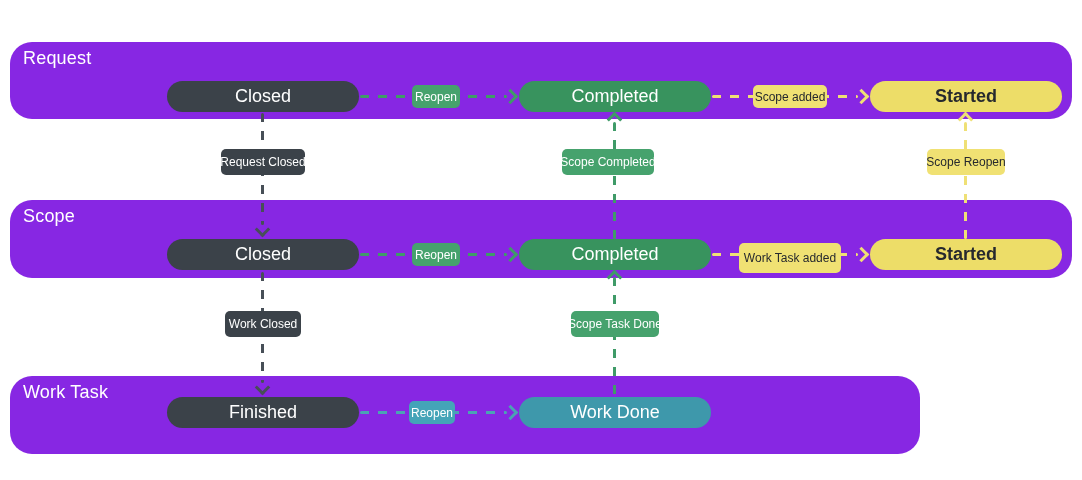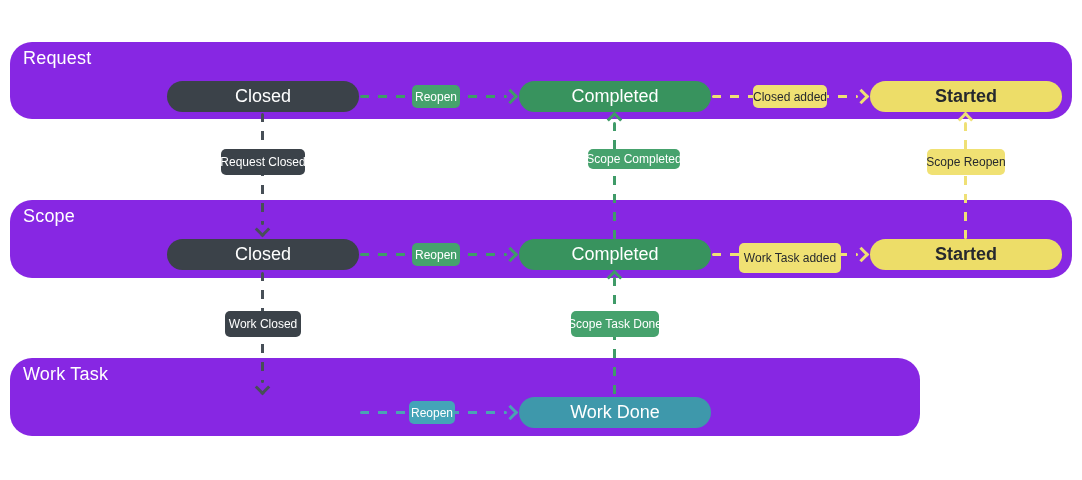--- a/index.html
+++ b/index.html
@@ -62,41 +62,42 @@
 <body>
 
 <div class="canvas">
 
   <div class="lane" style="left:10px;top:42px;width:1062px;height:77px;">
     <div class="lane-title">Request</div>
   </div>
   <div class="lane" style="left:10px;top:200px;width:1062px;height:78px;">
     <div class="lane-title">Scope</div>
   </div>
-  <div class="lane" style="left:10px;top:358px;width:910px;height:78px;">
+  <div class="lane" style="left:10px;top:376px;width:910px;height:78px;">
     <div class="lane-title">Work Task</div>
   </div>
 
   <div class="pill dark" style="left:167px;top:81px;width:192px;">Closed</div>
   <div class="pill green" style="left:519px;top:81px;width:192px;">Completed</div>
   <div class="pill yellow" style="left:870px;top:81px;width:192px;">Started</div>
 
   <div class="pill dark" style="left:167px;top:239px;width:192px;">Closed</div>
   <div class="pill green" style="left:519px;top:239px;width:192px;">Completed</div>
   <div class="pill yellow" style="left:870px;top:239px;width:192px;">Started</div>
 
+  <div class="pill dark" style="left:167px;top:397px;width:192px;">Finished</div>
   <div class="pill teal" style="left:519px;top:397px;width:192px;">Work Done</div>
 
   <div class="hline green" style="left:360px;top:95px;width:147px;"></div>
   <div class="chev right green" style="left:505px;top:91px;"></div>
   <div class="elabel green" style="left:412px;top:85px;width:48px;height:23px;">Reopen</div>
 
   <div class="hline yellow" style="left:712px;top:95px;width:146px;"></div>
   <div class="chev right yellow" style="left:856px;top:91px;"></div>
-  <div class="elabel yellow" style="left:753px;top:85px;width:74px;height:23px;">Closed added</div>
+  <div class="elabel yellow" style="left:753px;top:85px;width:74px;height:23px;">Scope added</div>
 
   <div class="hline green" style="left:360px;top:253px;width:147px;"></div>
   <div class="chev right green" style="left:505px;top:249px;"></div>
   <div class="elabel green" style="left:412px;top:243px;width:48px;height:23px;">Reopen</div>
 
   <div class="hline yellow" style="left:712px;top:253px;width:146px;"></div>
   <div class="chev right yellow" style="left:856px;top:249px;"></div>
   <div class="elabel yellow" style="left:739px;top:243px;width:102px;height:30px;">Work Task added</div>
 
   <div class="hline teal" style="left:360px;top:411px;width:147px;"></div>
@@ -106,21 +107,21 @@
   <div class="vline dark" style="left:261px;top:113px;height:112px;"></div>
   <div class="chev down dark" style="left:257px;top:224px;"></div>
   <div class="elabel dark" style="left:221px;top:149px;width:84px;height:26px;">Request Closed</div>
 
   <div class="vline dark" style="left:261px;top:272px;height:111px;"></div>
   <div class="chev down dark" style="left:257px;top:382px;"></div>
   <div class="elabel dark" style="left:225px;top:311px;width:76px;height:26px;">Work Closed</div>
 
   <div class="vline green" style="left:613px;top:122px;height:117px;"></div>
   <div class="chev up green" style="left:609px;top:114px;"></div>
-  <div class="elabel green" style="left:588px;top:149px;width:92px;height:20px;">Scope Completed</div>
+  <div class="elabel green" style="left:562px;top:149px;width:92px;height:26px;">Scope Completed</div>
 
   <div class="vline green" style="left:613px;top:277px;height:120px;"></div>
   <div class="chev up green" style="left:609px;top:272px;"></div>
   <div class="elabel green" style="left:571px;top:311px;width:88px;height:26px;">Scope Task Done</div>
 
   <div class="vline yellow" style="left:964px;top:122px;height:117px;"></div>
   <div class="chev up yellow" style="left:960px;top:114px;"></div>
   <div class="elabel yellow" style="left:927px;top:149px;width:78px;height:26px;">Scope Reopen</div>
 
 </div>

